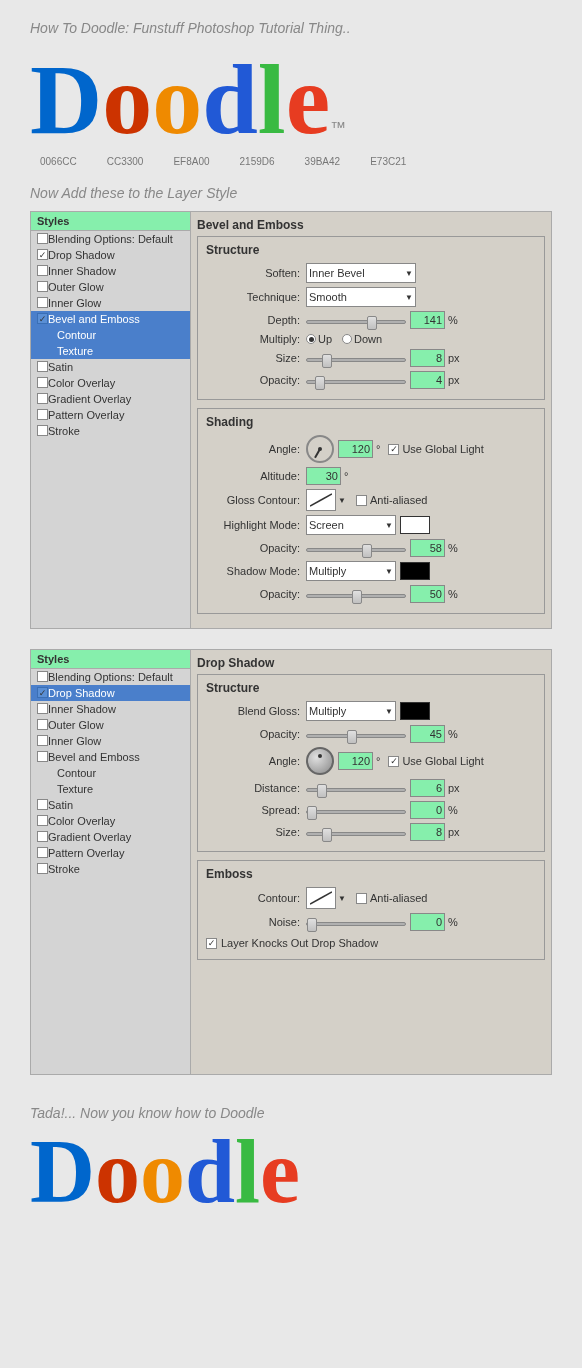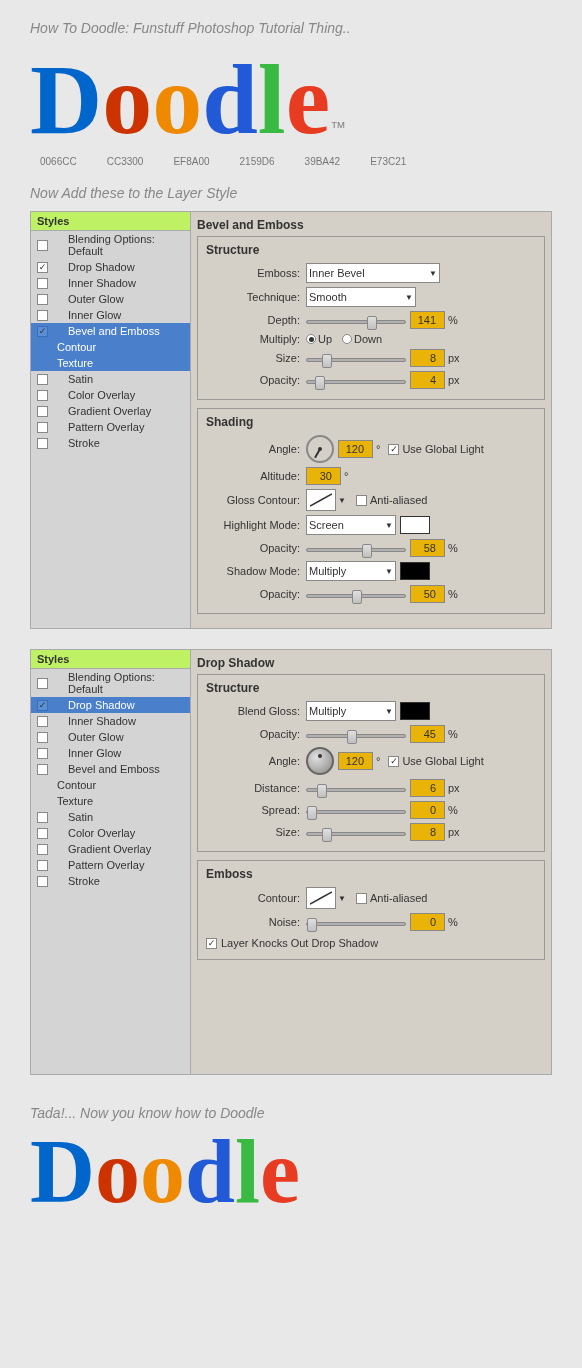--- a/index.html
+++ b/index.html
@@ -81,34 +81,34 @@
 
     
     .styles-sidebar {
       width: 160px;
       background: #d4d4d4;
       border-right: 1px solid #aaa;
       flex-shrink: 0;
     }
 
     .sidebar-header {
-      background: #bef264;
+      background: #86efac;
       padding: 3px 6px;
       font-size: 11px;
       font-weight: bold;
       border-bottom: 1px solid #aaa;
       color: #333;
     }
 
     .sidebar-item {
       padding: 2px 6px;
       font-size: 11px;
       display: flex;
-      align-items: center;
-      gap: 20px;
+      align-items: flex-start;
+      gap: 0;
       color: #333;
     }
 
     .sidebar-item.active {
       background: #4a7fcb;
       color: white;
     }
 
     .sidebar-item.sub {
       padding-left: 20px;
@@ -211,25 +211,25 @@
       background: linear-gradient(to bottom, #e0e0e0, #c0c0c0);
       border: 1px solid #888;
       position: absolute;
       top: -5px;
       border-radius: 2px;
     }
 
     .num-input {
       width: 35px;
       height: 18px;
-      background: #eab308;
+      background: #86efac;
       border: 1px solid #888;
       font-size: 11px;
       text-align: right;
-      padding: 0 8px;
+      padding: 0 2px;
       display: inline-flex;
       align-items: center;
       justify-content: flex-end;
     }
 
     .unit-label {
       margin-left: 3px;
       font-size: 11px;
       color: #333;
     }
@@ -427,22 +427,22 @@
       </div>
     </div>
 
     <div class="main-panel">
       <div class="panel-title">Bevel and Emboss</div>
 
       <div class="group-box">
         <div class="group-box-title">Structure</div>
 
         <div class="row">
-          <div class="row-label">Emboss:</div>
-          <div class="select-box" style="width:134px;">
+          <div class="row-label">Soften:</div>
+          <div class="select-box" style="width:110px;">
             <span>Inner Bevel</span>
             <span class="select-arrow">▼</span>
           </div>
         </div>
 
         <div class="row">
           <div class="row-label">Technique:</div>
           <div class="select-box" style="width:110px;">
             <span>Smooth</span>
             <span class="select-arrow">▼</span>

